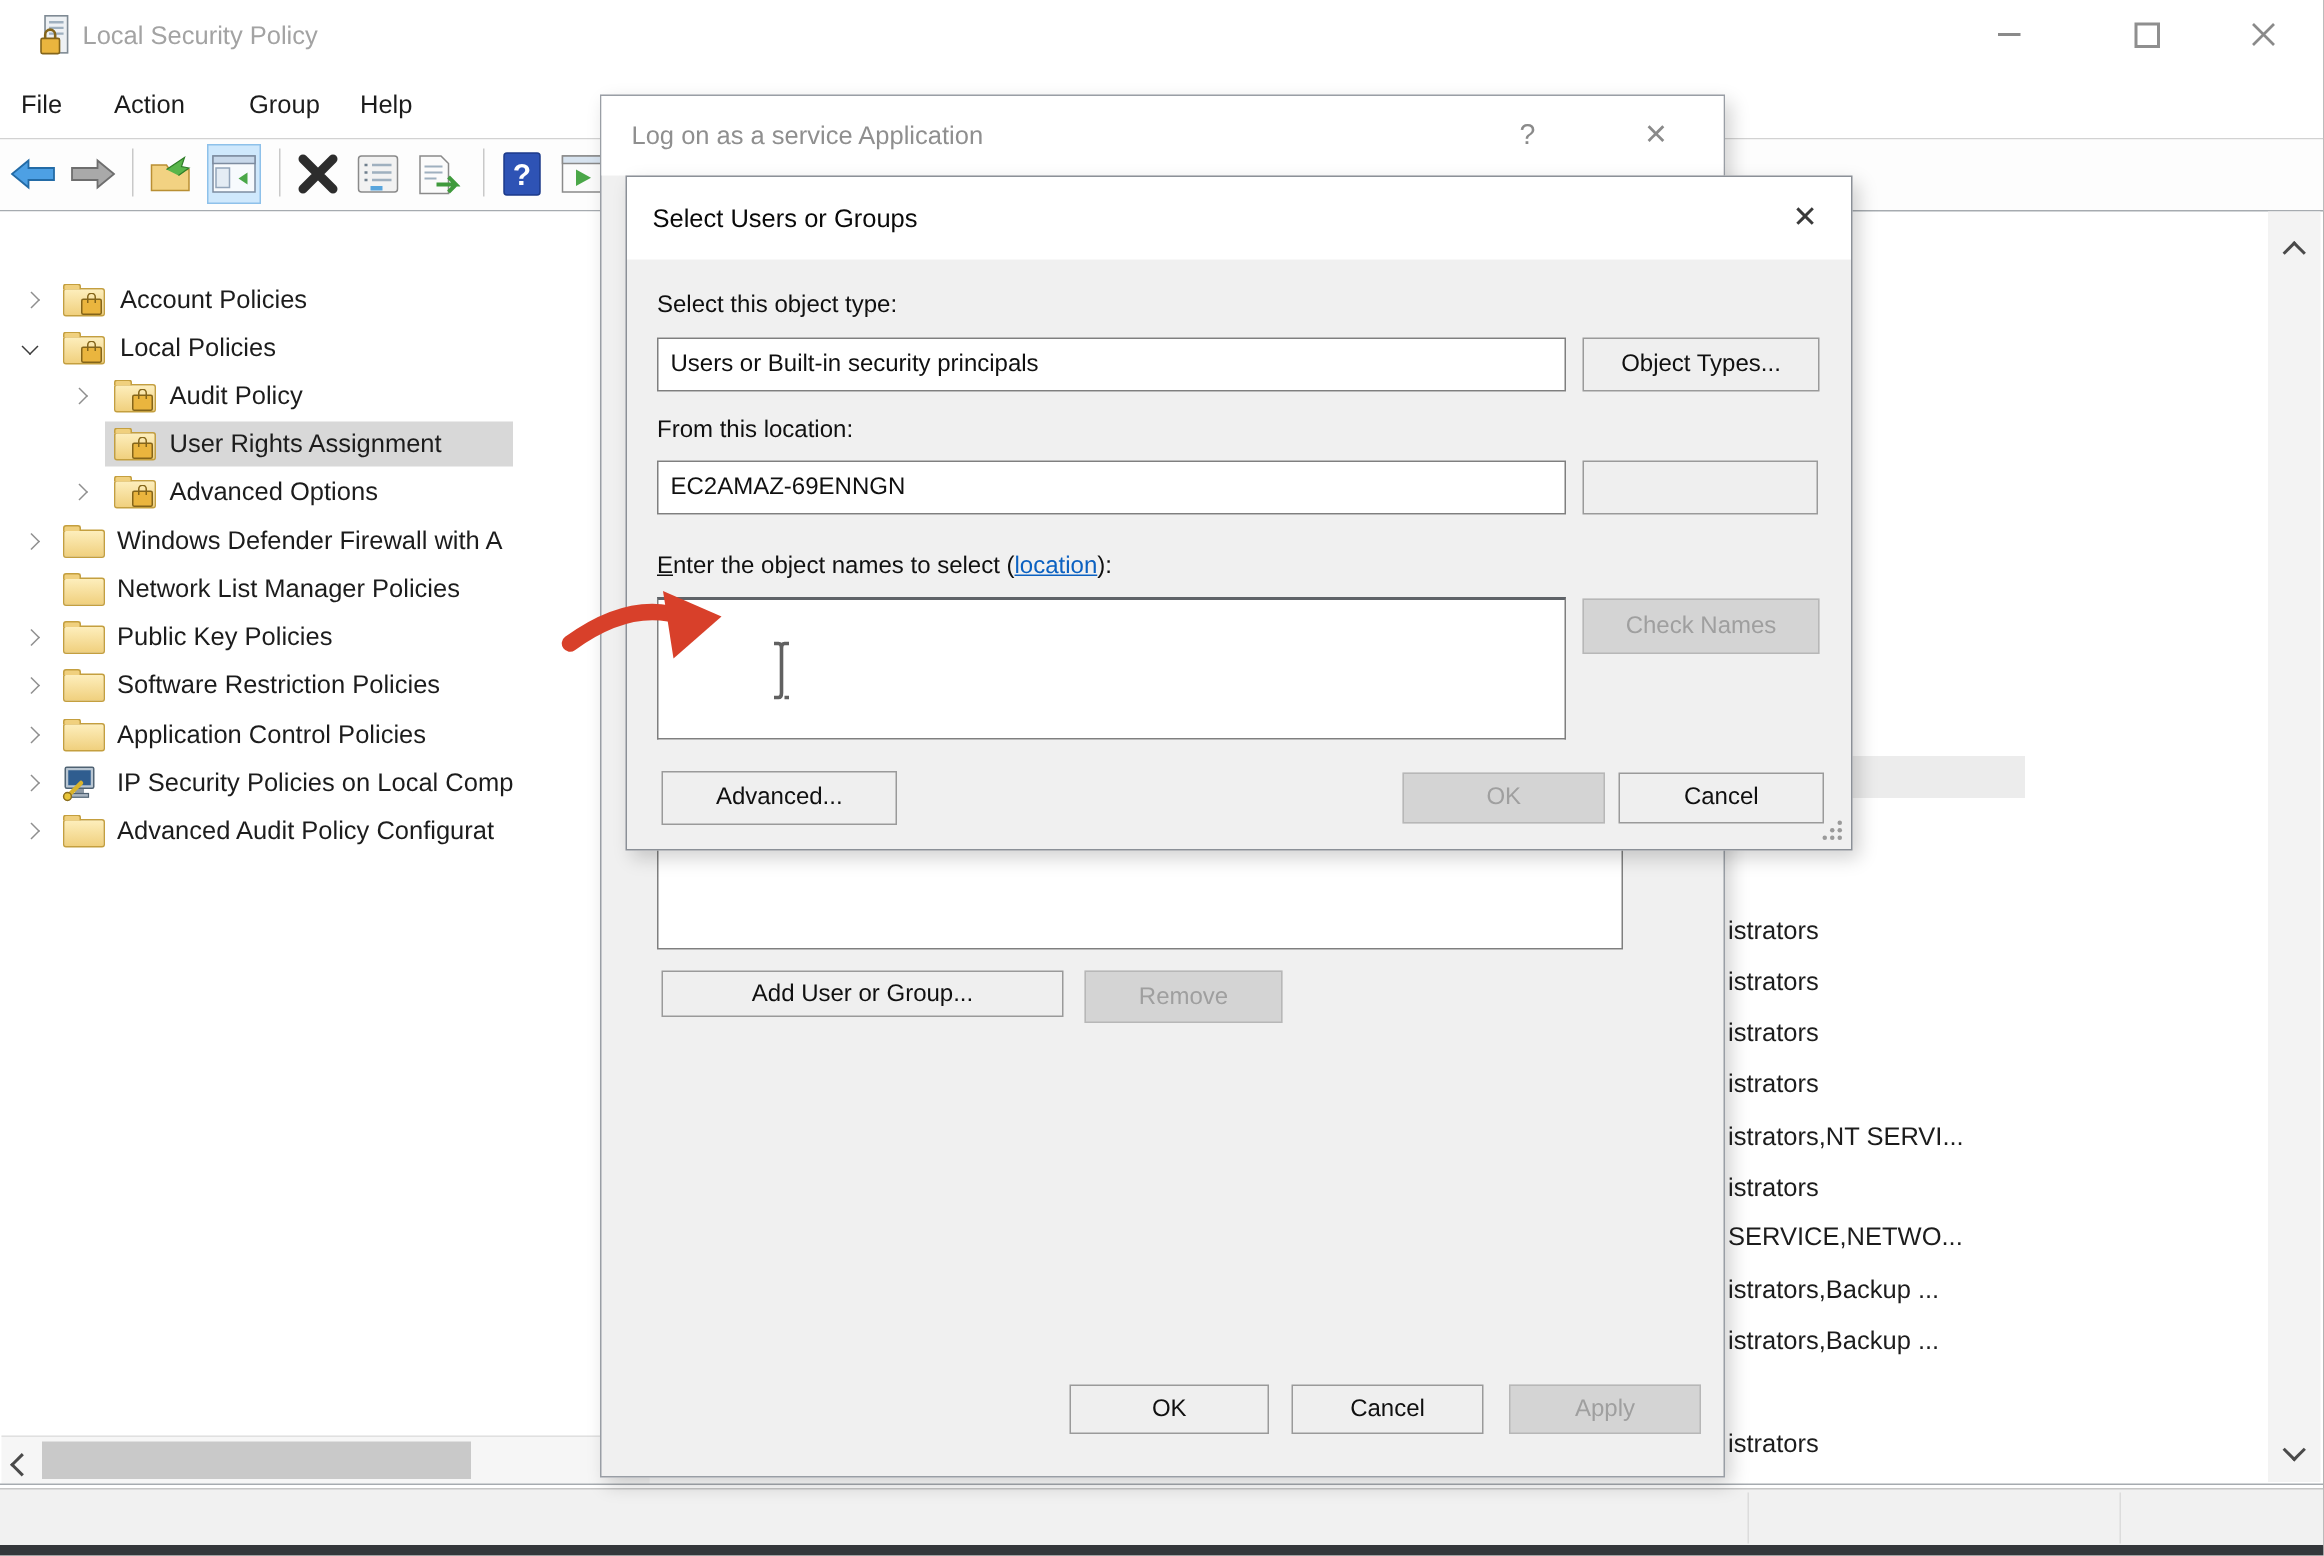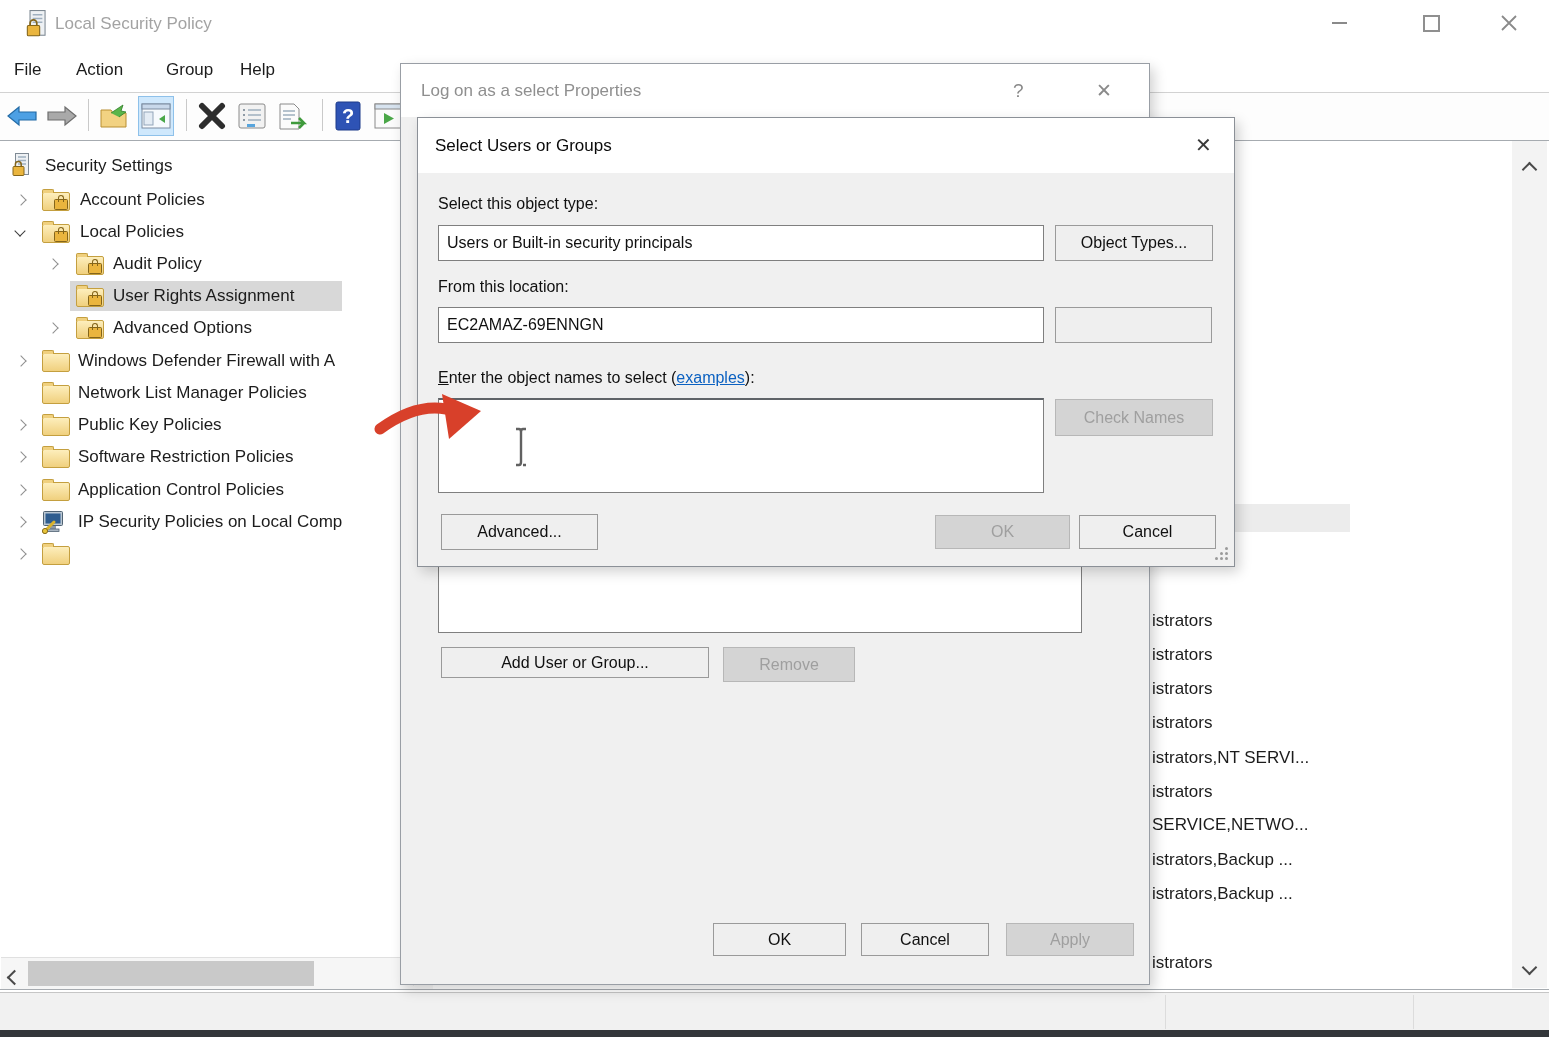--- a/index.html
+++ b/index.html
@@ -142,31 +142,20 @@
     <span class="tbtn" style="left:370px;">
       <svg width="28" height="26">
           <rect x="1" y="1" width="26" height="24" fill="#fbfbfb" stroke="#8a8a8a"></rect>
           <rect x="1" y="1" width="26" height="5" fill="#d7e3ef" stroke="#8a8a8a"></rect>
           <polygon points="10,10 20,15.5 10,21" fill="#4aa748"></polygon>
         </svg>
     </span>
   </div>
 
   <div class="treepanel">
-    <div class="trow" style="top:10px;">
-      <span class="abs" style="left:12px;top:2px;">
-        <svg width="20" height="27" viewBox="0 0 20 27">
-            <rect x="3.5" y="0.5" width="13" height="21" fill="#eef1f4" stroke="#7f8a94"></rect>
-            <path d="M6 4h8M6 7.5h8M6 11h8" stroke="#9fb0bf" stroke-width="1.3" fill="none"></path>
-            <rect x="1" y="13.5" width="11" height="9" rx="1" fill="#eab53e" stroke="#84651a"></rect>
-            <path d="M3.4 13.5v-2.2a2.9 2.9 0 0 1 5.8 0v2.2" fill="none" stroke="#84651a" stroke-width="1.5"></path>
-          </svg>
-      </span>
-      <span class="tlabel" style="left:45px;">Security Settings</span>
-    </div>
     <div class="trow" style="top:44px;">
       <span class="chev" style="left:17px;"></span>
       <span class="folder" style="left:42px;"></span>
         <span class="lock" style="left:54px;"></span>
       <span class="tlabel" style="left:80px;">Account Policies</span>
     </div>
     <div class="trow" style="top:76px;">
       <span class="chev exp" style="left:16px;"></span>
       <span class="folder" style="left:42px;"></span>
         <span class="lock" style="left:54px;"></span>
@@ -224,20 +213,21 @@
             <rect x="7" y="19" width="12" height="2.5" fill="#aab6c2" stroke="#4f6273" stroke-width="0.8"></rect>
             <path d="M4 22 L14 12" stroke="#d9b32c" stroke-width="3" stroke-linecap="round"></path>
             <circle cx="5" cy="21" r="2.6" fill="#e8c53a" stroke="#8a6d1f"></circle>
           </svg>
       </span>
       <span class="tlabel" style="left:78px;">IP Security Policies on Local Comp</span>
     </div>
     <div class="trow" style="top:398px;">
       <span class="chev" style="left:17px;"></span>
       <span class="folder" style="left:42px;"></span>
+      <span class="tlabel" style="left:78px;">Advanced Audit Policy Configurat</span>
     </div>
   </div>
 
   <div class="hscroll">
     <span class="abs" style="left:8px;top:11px;"><span class="sbchev" style="transform:rotate(135deg);"></span></span>
     <span class="hthumb"></span>
     <span class="abs" style="left:407px;top:11px;"><span class="sbchev" style="transform:rotate(-45deg);"></span></span>
   </div>
 
   <div class="bgrow" style="top:265px;">,NETWO...</div>
@@ -258,21 +248,21 @@
 
   <div class="vscroll">
     <span class="abs" style="left:12px;top:20px;"><span class="sbchev" style="transform:rotate(-135deg);"></span></span>
     <span class="abs" style="left:12px;top:818px;"><span class="sbchev" style="transform:rotate(45deg);"></span></span>
   </div>
 
   <div class="borderline"></div>
 
   <div class="dlg" style="left:400px;top:63px;width:750px;height:922px;z-index:10;">
     <div class="dlgtitle" style="height:53px;">
-      <span class="abs" style="left:20px;top:0;line-height:53px;font-size:17px;color:#8f8f8f;">Log on as a select Properties</span>
+      <span class="abs" style="left:20px;top:0;line-height:53px;font-size:17px;color:#8f8f8f;">Log on as a service Application</span>
       <span class="abs" style="left:612px;top:0;line-height:53px;font-size:19px;color:#8a8a8a;">?</span>
       <span class="abs" style="left:695px;top:0;line-height:53px;font-size:19px;color:#8a8a8a;">✕</span>
     </div>
     <div class="abs" style="left:37px;top:460px;width:644px;height:109px;background:#fff;border:1px solid #7f7f7f;box-sizing:border-box;"></div>
     <button class="btn" style="left:40px;top:583px;width:268px;height:31px;">Add User or Group...</button>
     <button class="btn dis" style="left:322px;top:583px;width:132px;height:35px;">Remove</button>
     <button class="btn" style="left:312px;top:859px;width:133px;height:33px;">OK</button>
     <button class="btn" style="left:460px;top:859px;width:128px;height:33px;">Cancel</button>
     <button class="btn dis" style="left:605px;top:859px;width:128px;height:33px;">Apply</button>
   </div>
@@ -281,21 +271,21 @@
     <div class="dlgtitle" style="height:55px;">
       <span class="abs" style="left:17px;top:0;line-height:55px;font-size:17px;color:#0a0a0a;">Select Users or Groups</span>
       <span class="abs" style="left:777px;top:0;line-height:55px;font-size:20px;color:#3a3a3a;">✕</span>
     </div>
     <span class="lbl" style="left:20px;top:77px;">Select this object type:</span>
     <input class="field" style="left: 20px; top: 107px; width: 606px; height: 36px;" value="Users or Built-in security principals">
     <button class="btn" style="left:637px;top:107px;width:158px;height:36px;">Object Types...</button>
     <span class="lbl" style="left:20px;top:160px;">From this location:</span>
     <input class="field" style="left: 20px; top: 189px; width: 606px; height: 36px;" value="EC2AMAZ-69ENNGN">
     <button class="btn" style="left:637px;top:189px;width:157px;height:36px;"></button>
-    <span class="lbl" style="left:20px;top:251px;"><span class="uline">E</span><span>nter the object names to select (</span><span class="link">examples</span><span>):</span></span>
+    <span class="lbl" style="left:20px;top:251px;"><span class="uline">E</span><span>nter the object names to select (</span><span class="link">location</span><span>):</span></span>
     <textarea class="field" style="left: 20px; top: 280px; width: 606px; height: 95px; border-top: 2px solid rgb(95, 99, 104);"></textarea>
     <button class="btn dis" style="left:637px;top:281px;width:158px;height:37px;">Check Names</button>
     <button class="btn" style="left:23px;top:396px;width:157px;height:36px;">Advanced...</button>
     <button class="btn dis" style="left:517px;top:397px;width:135px;height:34px;">OK</button>
     <button class="btn" style="left:661px;top:397px;width:137px;height:34px;">Cancel</button>
     <span class="abs" style="left:795px;top:427px;">
       <svg width="17" height="17">
           <g fill="#9a9a9a">
             <circle cx="13.5" cy="3.5" r="1.5"></circle>
             <circle cx="8.5" cy="8.5" r="1.5"></circle>

